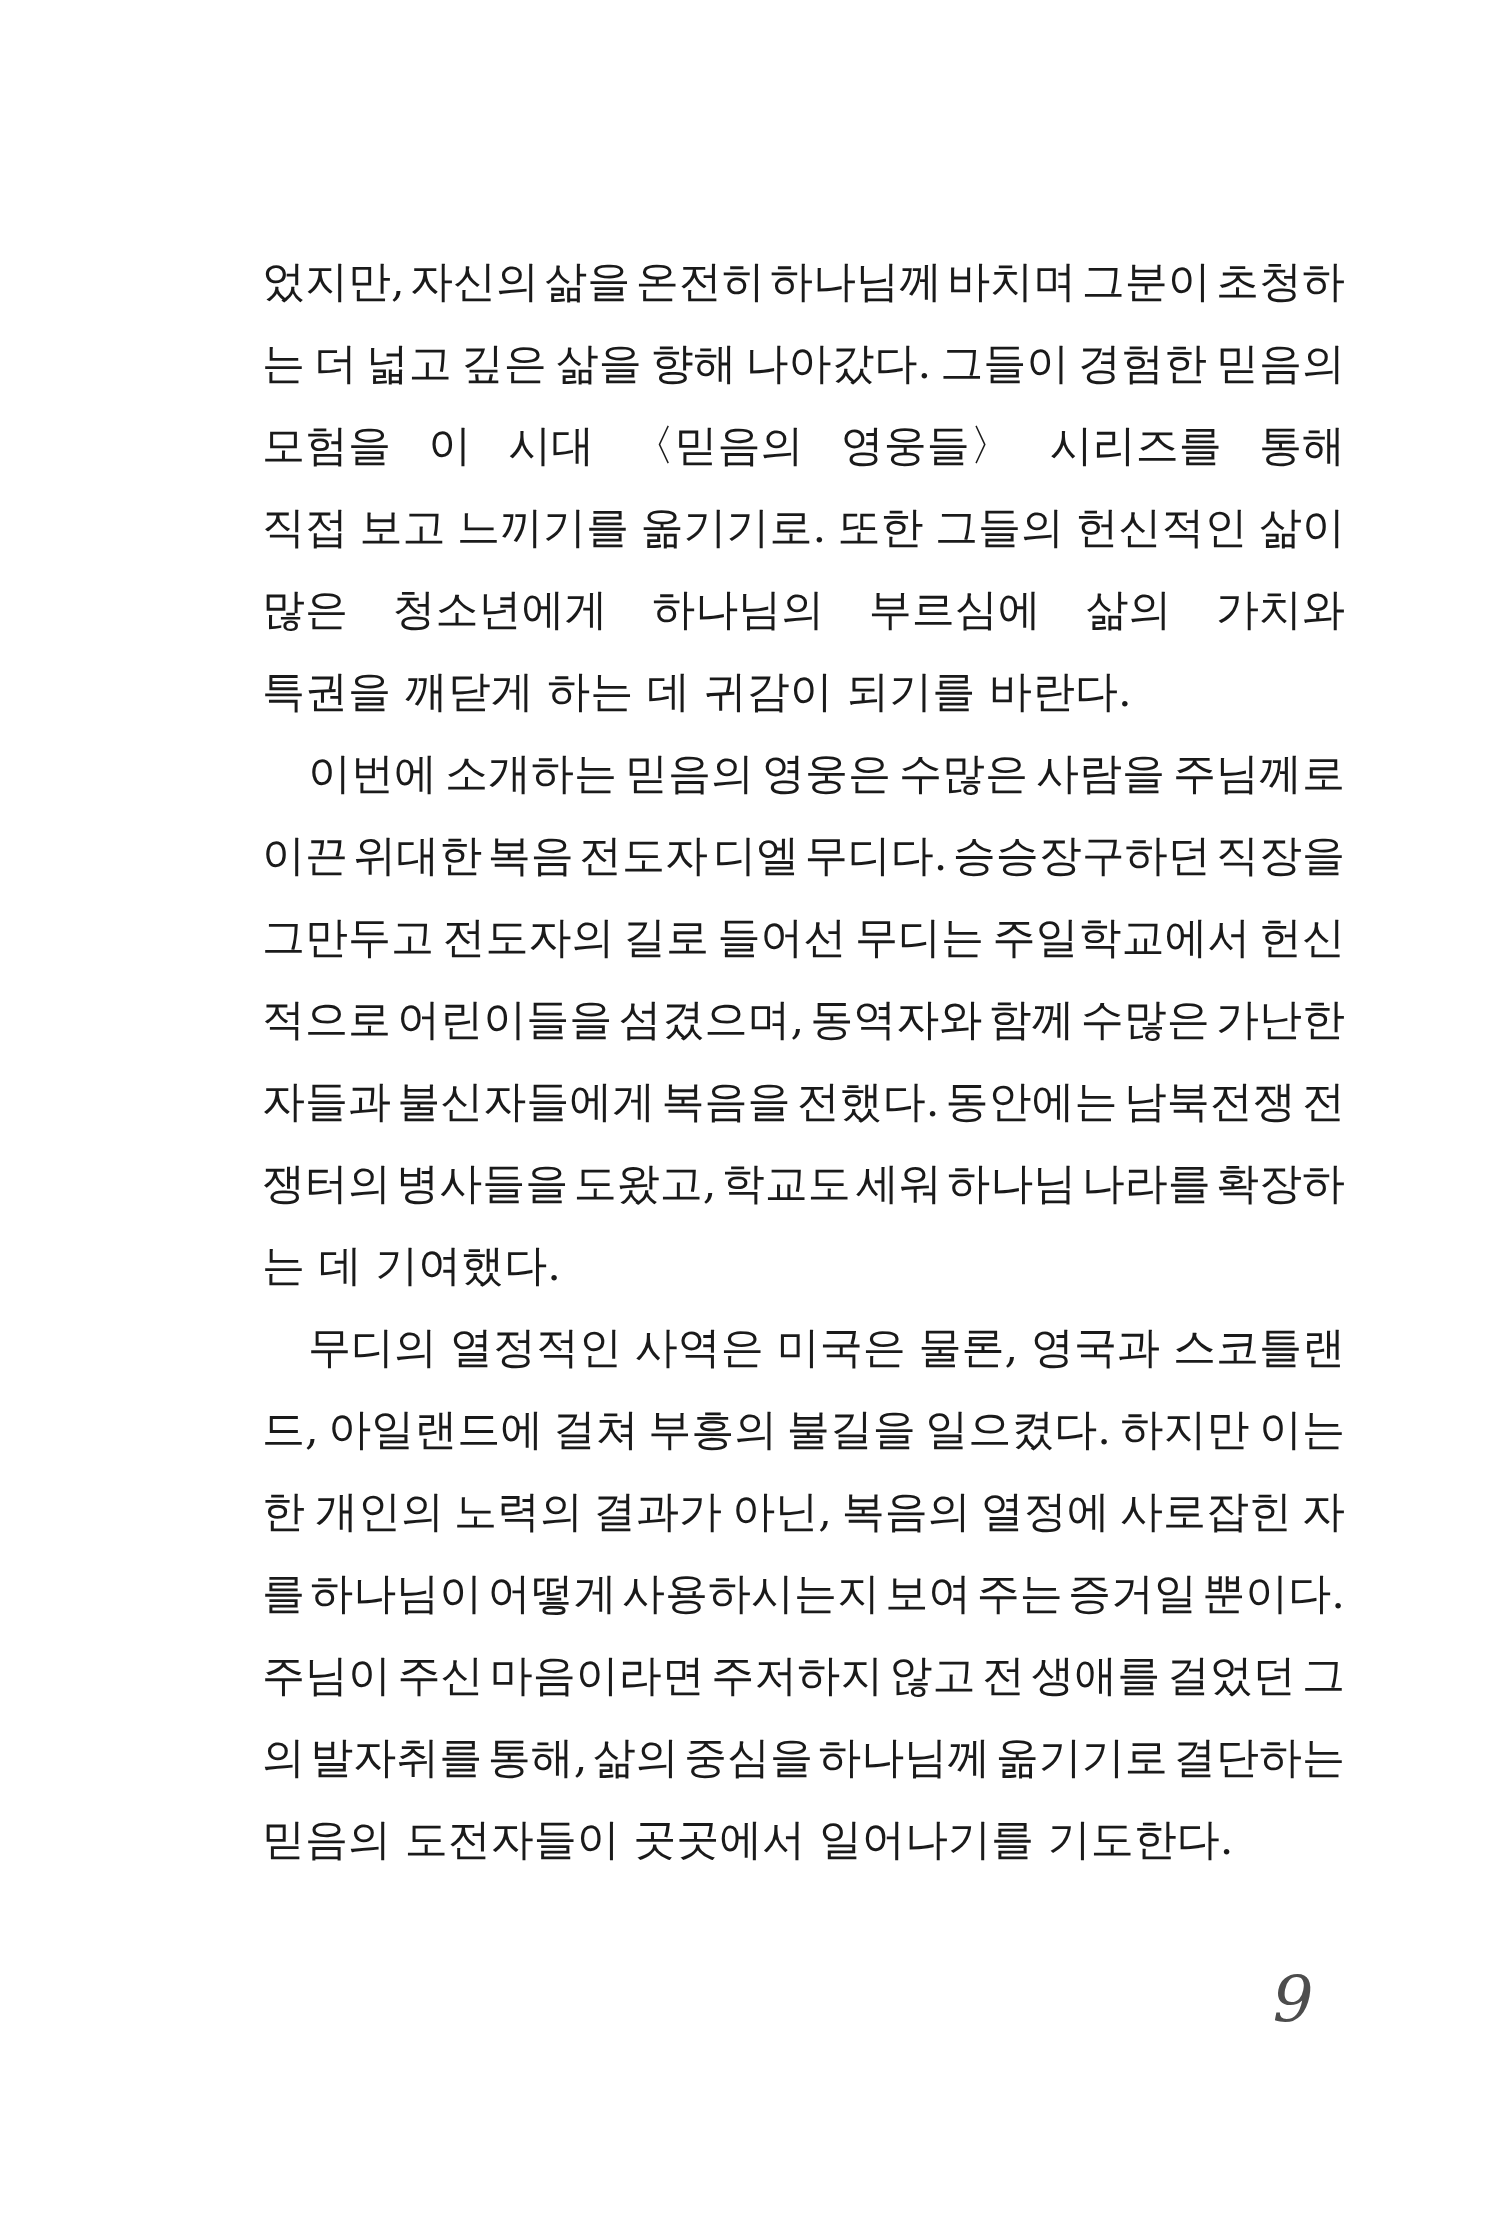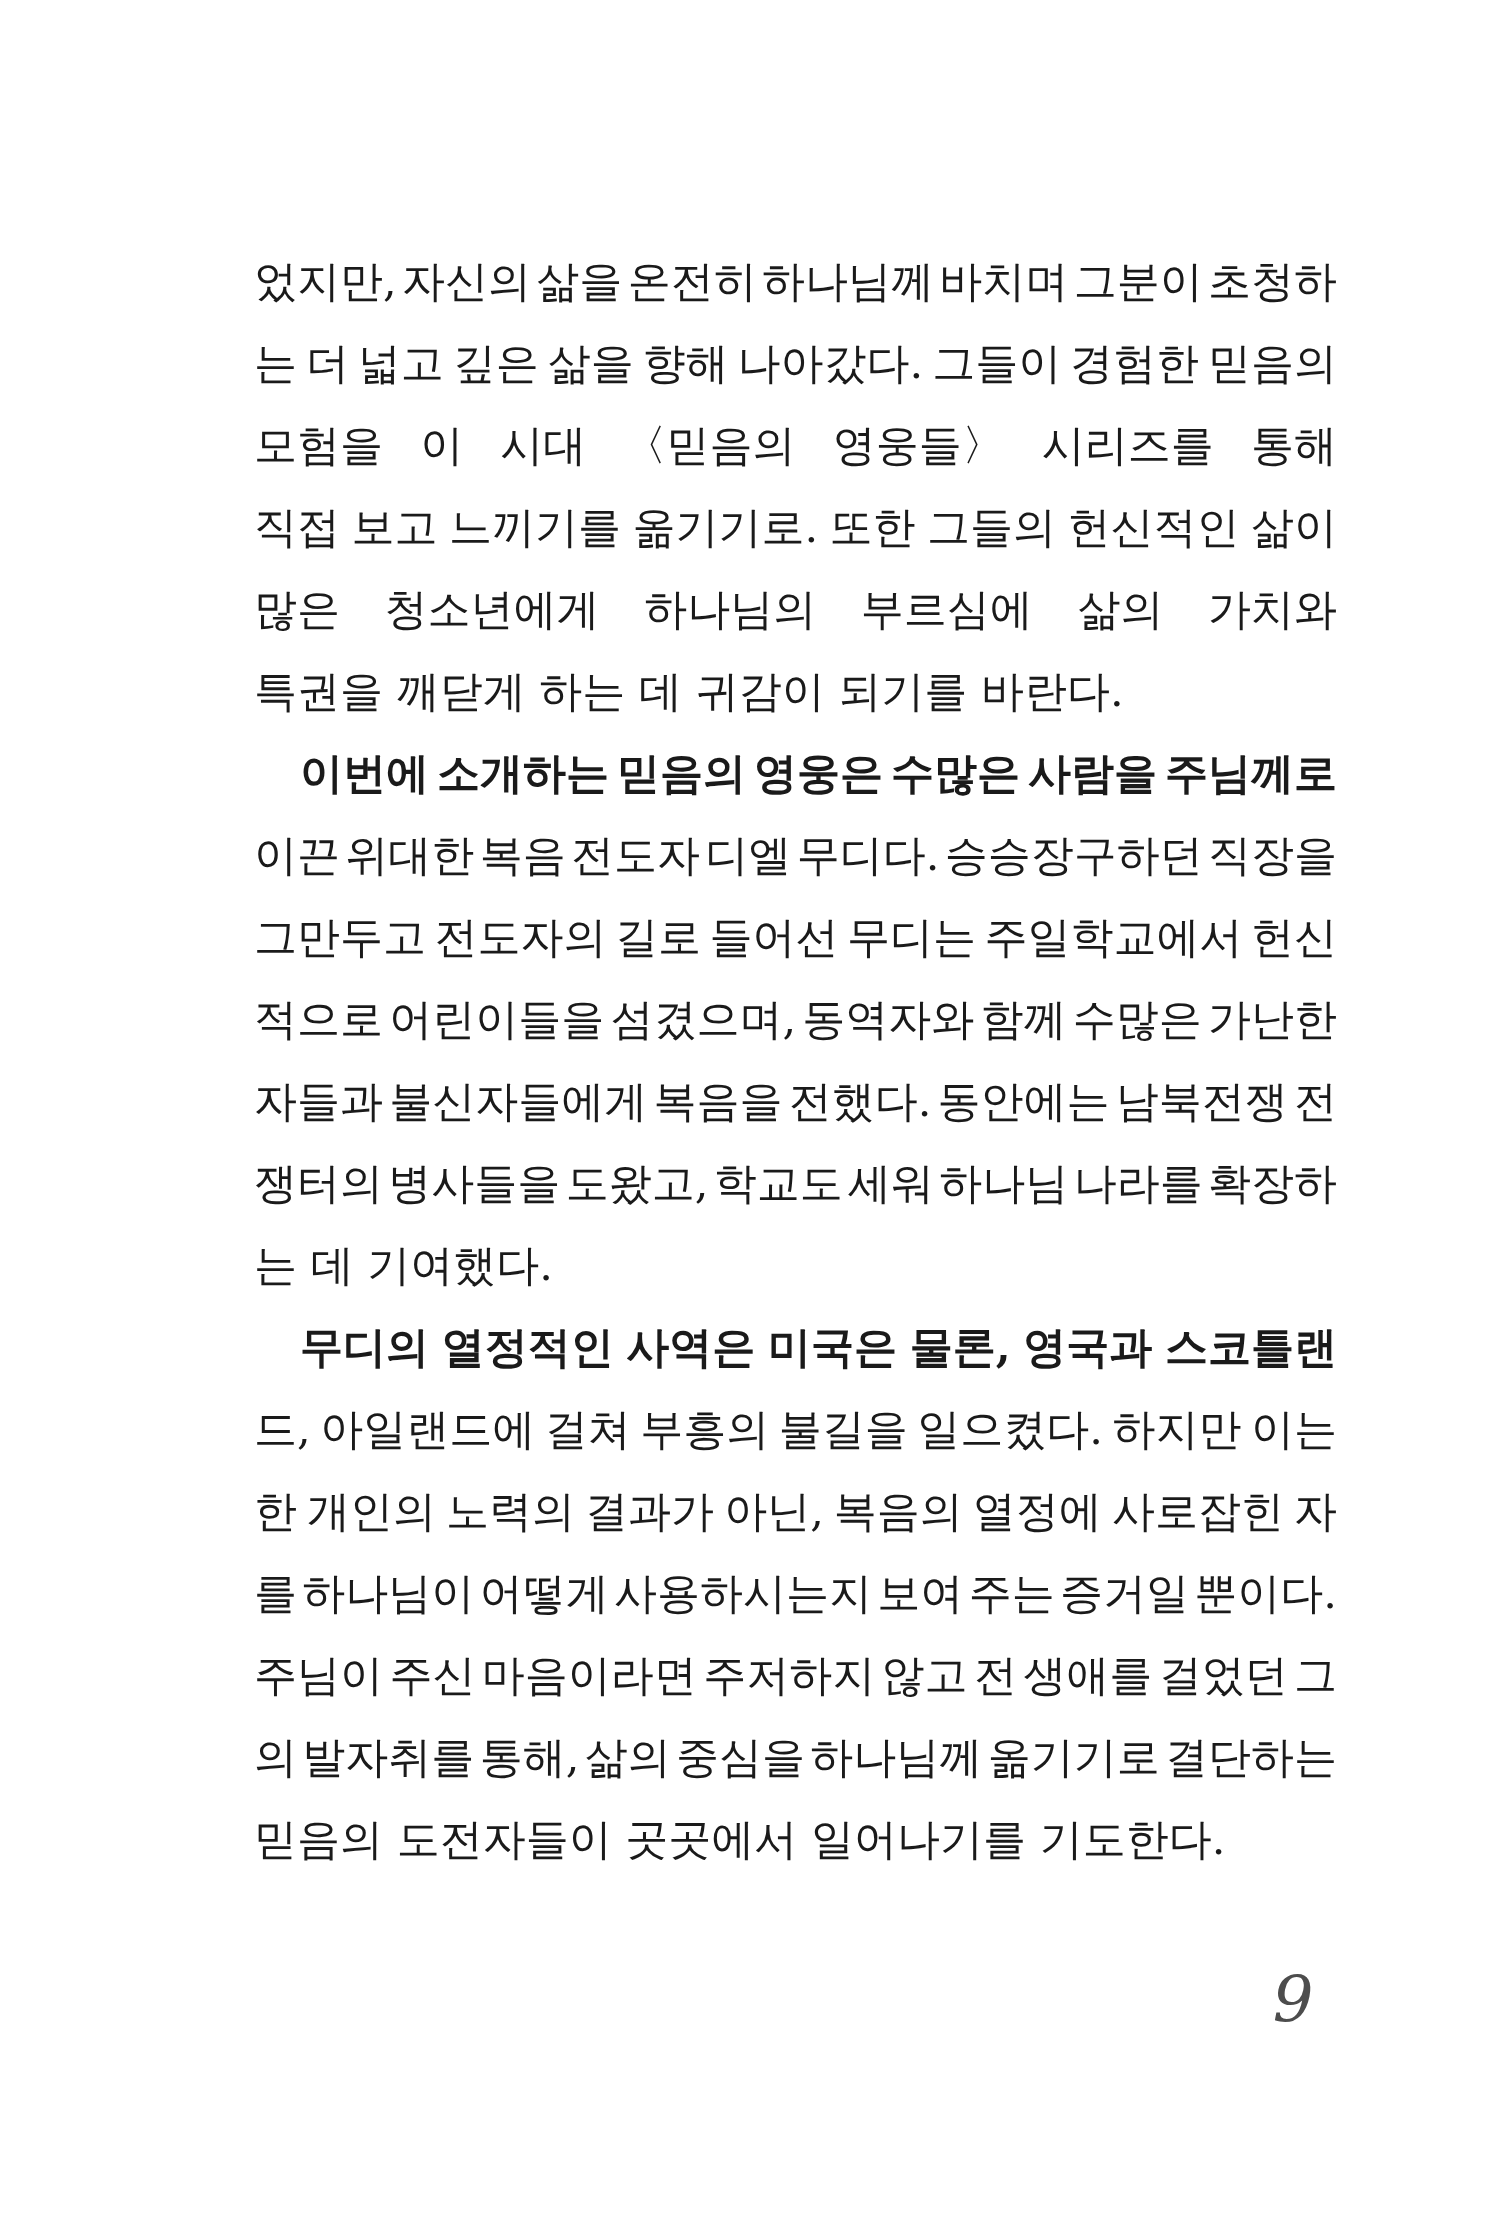--- a/index.html
+++ b/index.html
@@ -14,21 +14,21 @@
     overflow: hidden;
     font-family: "DejaVu Serif", "Liberation Serif", serif;
   }
   .page {
     position: absolute;
     inset: 0;
     background: #ffffff;
   }
   .text-block {
     position: absolute;
-    left: 254px;
+    left: 262px;
     top: 240px;
     width: 1083px;
     color: #1a1a1a;
   }
   .line {
     height: 82px;
     line-height: 82px;
     font-size: 43px;
     white-space: nowrap;
     text-align: left;
@@ -36,21 +36,20 @@
   
   .line.justify {
     display: flex;
     justify-content: space-between;
   }
   .line.justify span {
     display: inline-block;
   }
   .line.indent {
     padding-left: 46px;
-    font-weight: bold;
   }
   .page-number {
     position: absolute;
     left: 1238px;
     top: 1968px;
     width: 110px;
     font-size: 64px;
     line-height: 64px;
     font-style: italic;
     color: #4d4d4d;

